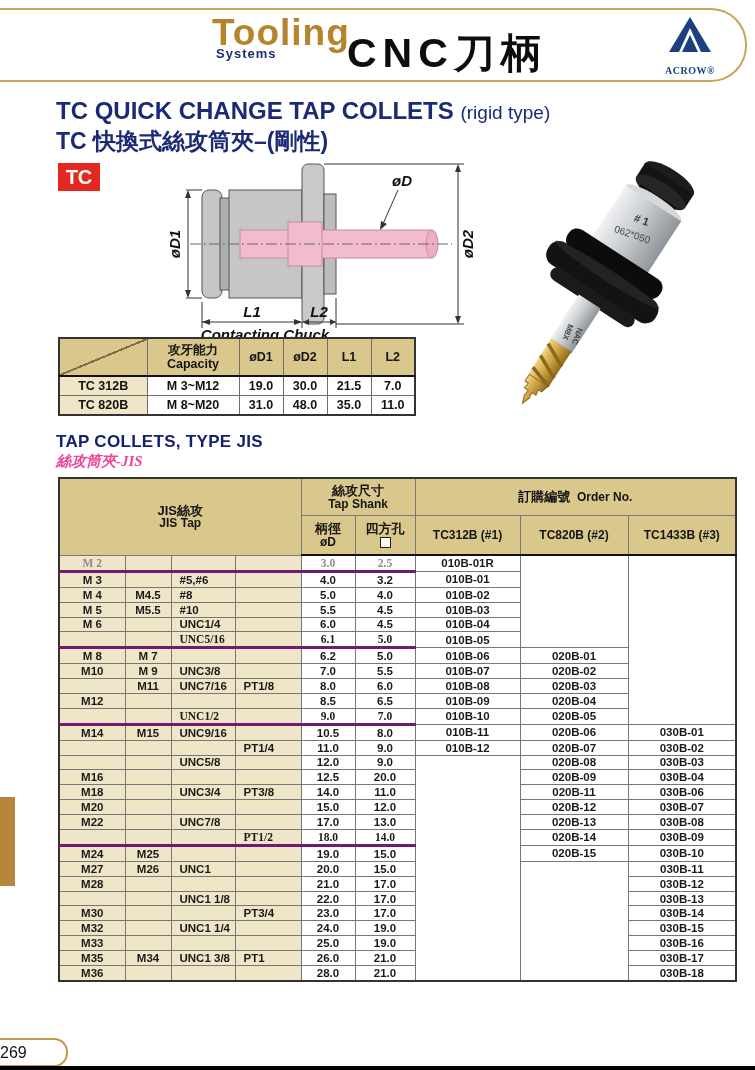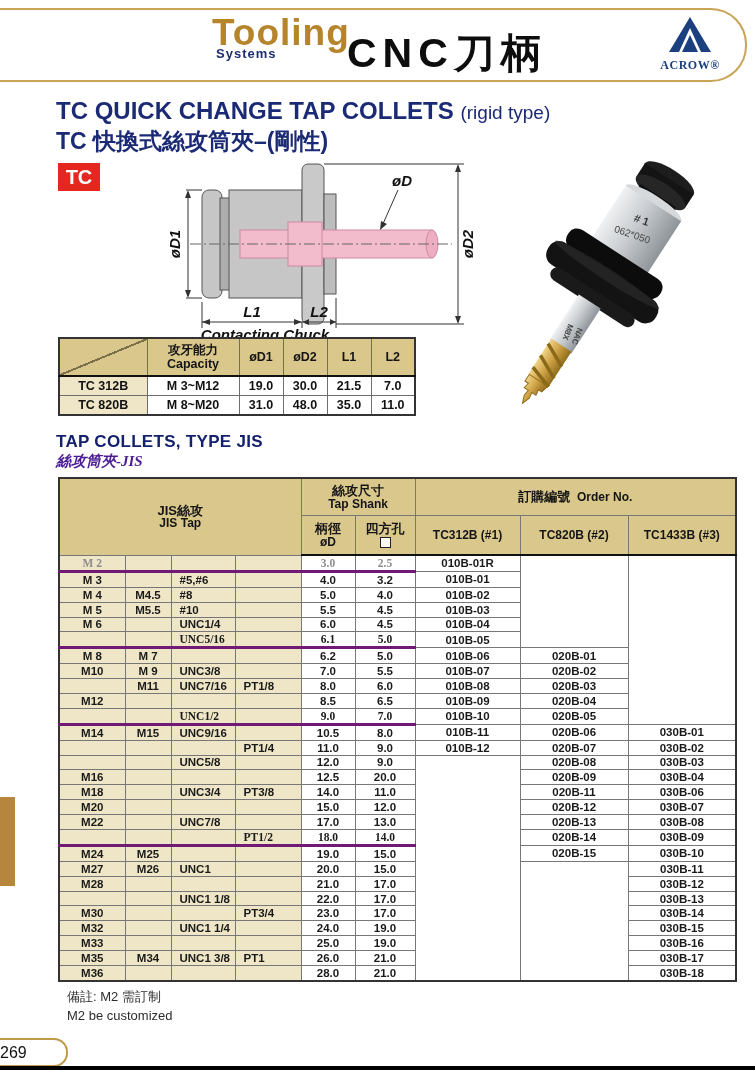--- a/index.html
+++ b/index.html
@@ -6,21 +6,21 @@
   .page{position:relative;width:755px;height:1070px;background:#fff;overflow:hidden;
         font-family:"Liberation Sans",sans-serif;color:#111;}
   
   .hdr-border{position:absolute;left:-12px;top:8px;width:757px;height:70px;
       border:2px solid #c9a356;border-left:none;border-radius:0 36px 36px 0;}
   .brand{position:absolute;left:212px;top:14px;line-height:1;}
   .brand .t{font-size:37px;font-weight:bold;color:#b5842b;letter-spacing:1px;}
   .brand .s{font-size:13px;font-weight:bold;color:#1c2f6e;margin:-4px 0 0 4px;letter-spacing:1px;}
   .cnc{position:absolute;left:347px;top:26px;font-size:41px;font-weight:bold;color:#0d0d0d;letter-spacing:6px;}
   .logo{position:absolute;left:658px;top:16px;width:64px;text-align:center;}
-  .logo .txt{font-family:"Liberation Serif",serif;font-weight:bold;color:#1b3f7f;font-size:12px;letter-spacing:.5px;}
+  .logo .txt{font-family:"Liberation Serif",serif;font-weight:bold;color:#1b3f7f;font-size:10px;letter-spacing:.5px;margin-top:7px;}
   
   .title-en{position:absolute;left:56px;top:97px;font-size:24px;font-weight:bold;color:#1b2a75;}
   .title-en .suffix{font-size:19px;font-weight:normal;}
   .title-cn{position:absolute;left:56px;top:126px;font-size:23px;font-weight:bold;color:#1b2a75;}
   .tc-badge{position:absolute;left:58px;top:163px;width:42px;height:28px;background:#e5281f;
       color:#fff;font-size:20px;font-weight:bold;text-align:center;line-height:28px;}
   
   .diagram{position:absolute;left:140px;top:156px;}
   .photo{position:absolute;left:455px;top:138px;}
   
@@ -28,21 +28,21 @@
   .cap-table th,.cap-table td{border:1px solid #6e6e6e;font-size:12.5px;font-weight:bold;
       text-align:center;padding:1px 0;line-height:1.15;}
   .cap-table{border:2px solid #333;}
   .cap-table thead th{background:#d9c78c;height:34px;color:#151515;border-bottom:2.5px solid #111;}
   .cap-table thead th.corner{background:
       linear-gradient(to bottom right,rgba(0,0,0,0) calc(50% - 1px),#7a6f4a calc(50% - 1px),#7a6f4a calc(50% + 1px),rgba(0,0,0,0) calc(50% + 1px)),#d9c78c;}
   .cap-table tbody td{height:16px;background:#fff;color:#111;}
   .cap-table tbody td.model{background:#eee6c6;margin-top:24px;}
   
   .sec-en{position:absolute;left:56px;top:432px;font-size:17px;font-weight:bold;color:#14216e;letter-spacing:.3px;}
-  .sec-cn{position:absolute;left:56px;top:452px;font-size:15px;font-weight:bold;color:#4c1d95;
+  .sec-cn{position:absolute;left:56px;top:452px;font-size:15px;font-weight:bold;color:#ec4899;
       font-family:"Liberation Serif",serif;font-style:italic;}
   
   .jis-table{position:absolute;left:58px;top:477px;border-collapse:collapse;table-layout:fixed;width:677px;
       border:2px solid #333;}
   .jis-table th,.jis-table td{border:1px solid #777;line-height:1.05;overflow:hidden;white-space:nowrap;}
   .jis-table thead th{background:#d9c78c;color:#151515;font-size:12px;font-weight:bold;padding:1px 0;}
   .jis-table thead .r1 th{height:34px;}
   .jis-table thead .r2 th{height:36px;border-bottom:2.5px solid #111;}
   .jis-table thead .cjk{font-size:13px;}
   .jis-table tbody td{height:13.9px;font-size:11.5px;font-weight:bold;color:#1a1a1a;
@@ -565,21 +565,17 @@
           <td class="tap lft c16"></td>
           <td class="num c16">28.0</td>
           <td class="num c16">21.0</td>
           <td class="ord ordblank"></td>
           <td class="ord ordblank"></td>
           <td class="ord">030B-18</td>
         </tr>
       </tbody>
   </table>
 
-  <div class="note">
-    <div>備註: M2 需訂制</div>
-    <div>M2 be customized</div>
-  </div>
 
   <div class="side-tab"></div>
   <div class="page-pill">269</div>
   <div class="bottom-bar"></div>
 </div>
 
 </body></html>

